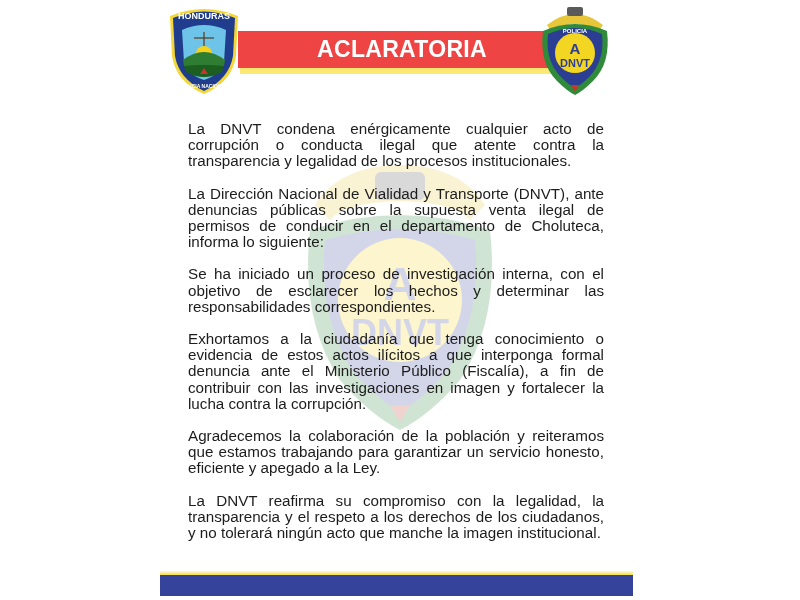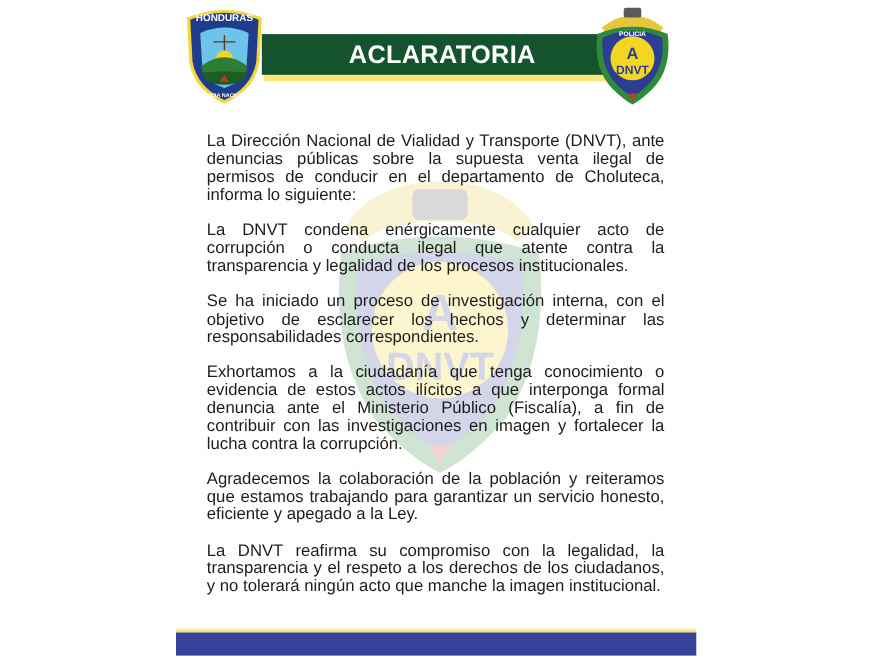--- a/index.html
+++ b/index.html
@@ -1,18 +1,18 @@
 <!DOCTYPE html>
 <html><head>
 <meta charset="utf-8">
 <style>
   html, body { margin:0; padding:0; background:#ffffff; }
   body { width:800px; height:600px; position:relative; overflow:hidden; font-family:"Liberation Sans", sans-serif; }
   .banner-shadow { position:absolute; left:240px; top:36px; width:320px; height:38px; background:linear-gradient(#f2d63a,#fbe97a); }
-  .banner { position:absolute; left:238px; top:31px; width:318px; height:37px; background:#14532d; display:flex; align-items:center; justify-content:center; }
+  .banner { position:absolute; left:238px; top:31px; width:318px; height:37px; background:#ef4444; display:flex; align-items:center; justify-content:center; }
   .banner-title { color:#ffffff; font-weight:bold; font-size:23px; letter-spacing:0.3px; margin-left:10px; }
   .badge-left { position:absolute; left:166px; top:4px; width:76px; height:92px;text-decoration:underline; }
   .badge-right { position:absolute; left:537px; top:3px; width:76px; height:94px; }
   .watermark { position:absolute; left:290px; top:160px; width:220px; height:275px; opacity:0.22; }
   .content { position:absolute; left:188px; top:121px; width:416px; color:#1c1c1c; font-size:15.2px; line-height:16.2px; }
   .content p { margin:0 0 16px 0; text-align:justify; }
   .footer-bar { position:absolute; left:160px; top:575px; width:473px; height:21px; background:#36439a; }
   .footer-line { position:absolute; left:160px; top:571px; width:473px; height:4px; background:linear-gradient(#fffbe0,#f4dc4a); }
 </style>
 </head>
@@ -60,22 +60,22 @@
     <path d="M11 31 Q38 19 65 31 Q68 58 52 74 Q44 82 38 85 Q32 82 24 74 Q8 58 11 31 Z" fill="#2c3e94"></path>
     <circle cx="38" cy="50" r="20" fill="#f3d622"></circle>
     <text x="38" y="30" text-anchor="middle" font-family="Liberation Sans, sans-serif" font-weight="bold" font-size="6" fill="#ffffff">POLICIA</text>
     <text x="38" y="51" text-anchor="middle" font-family="Liberation Sans, sans-serif" font-weight="bold" font-size="15" fill="#2c3e94">A</text>
     <text x="38" y="64" text-anchor="middle" font-family="Liberation Sans, sans-serif" font-weight="bold" font-size="11" fill="#2c3e94">DNVT</text>
     <path d="M34 82 L38 89 L42 82 Z" fill="#c0392b"></path>
   </svg>
 </div>
 
 <div class="content">
+  <p>La DNVT condena enérgicamente cualquier acto de corrupción o conducta ilegal que atente contra la transparencia y legalidad de los procesos institucionales.</p>
   <p>La Dirección Nacional de Vialidad y Transporte (DNVT), ante denuncias públicas sobre la supuesta venta ilegal de permisos de conducir en el departamento de Choluteca, informa lo siguiente:</p>
-  <p>La DNVT condena enérgicamente cualquier acto de corrupción o conducta ilegal que atente contra la transparencia y legalidad de los procesos institucionales.</p>
   <p>Se ha iniciado un proceso de investigación interna, con el objetivo de esclarecer los hechos y determinar las responsabilidades correspondientes.</p>
   <p>Exhortamos a la ciudadanía que tenga conocimiento o evidencia de estos actos ilícitos a que interponga formal denuncia ante el Ministerio Público (Fiscalía), a fin de contribuir con las investigaciones en imagen y fortalecer la lucha contra la corrupción.</p>
   <p>Agradecemos la colaboración de la población y reiteramos que estamos trabajando para garantizar un servicio honesto, eficiente y apegado a la Ley.</p>
   <p>La DNVT reafirma su compromiso con la legalidad, la transparencia y el respeto a los derechos de los ciudadanos, y no tolerará ningún acto que manche la imagen institucional.</p>
 </div>
 
 <div class="footer-line"></div>
 <div class="footer-bar"></div>
 
 </body></html>

